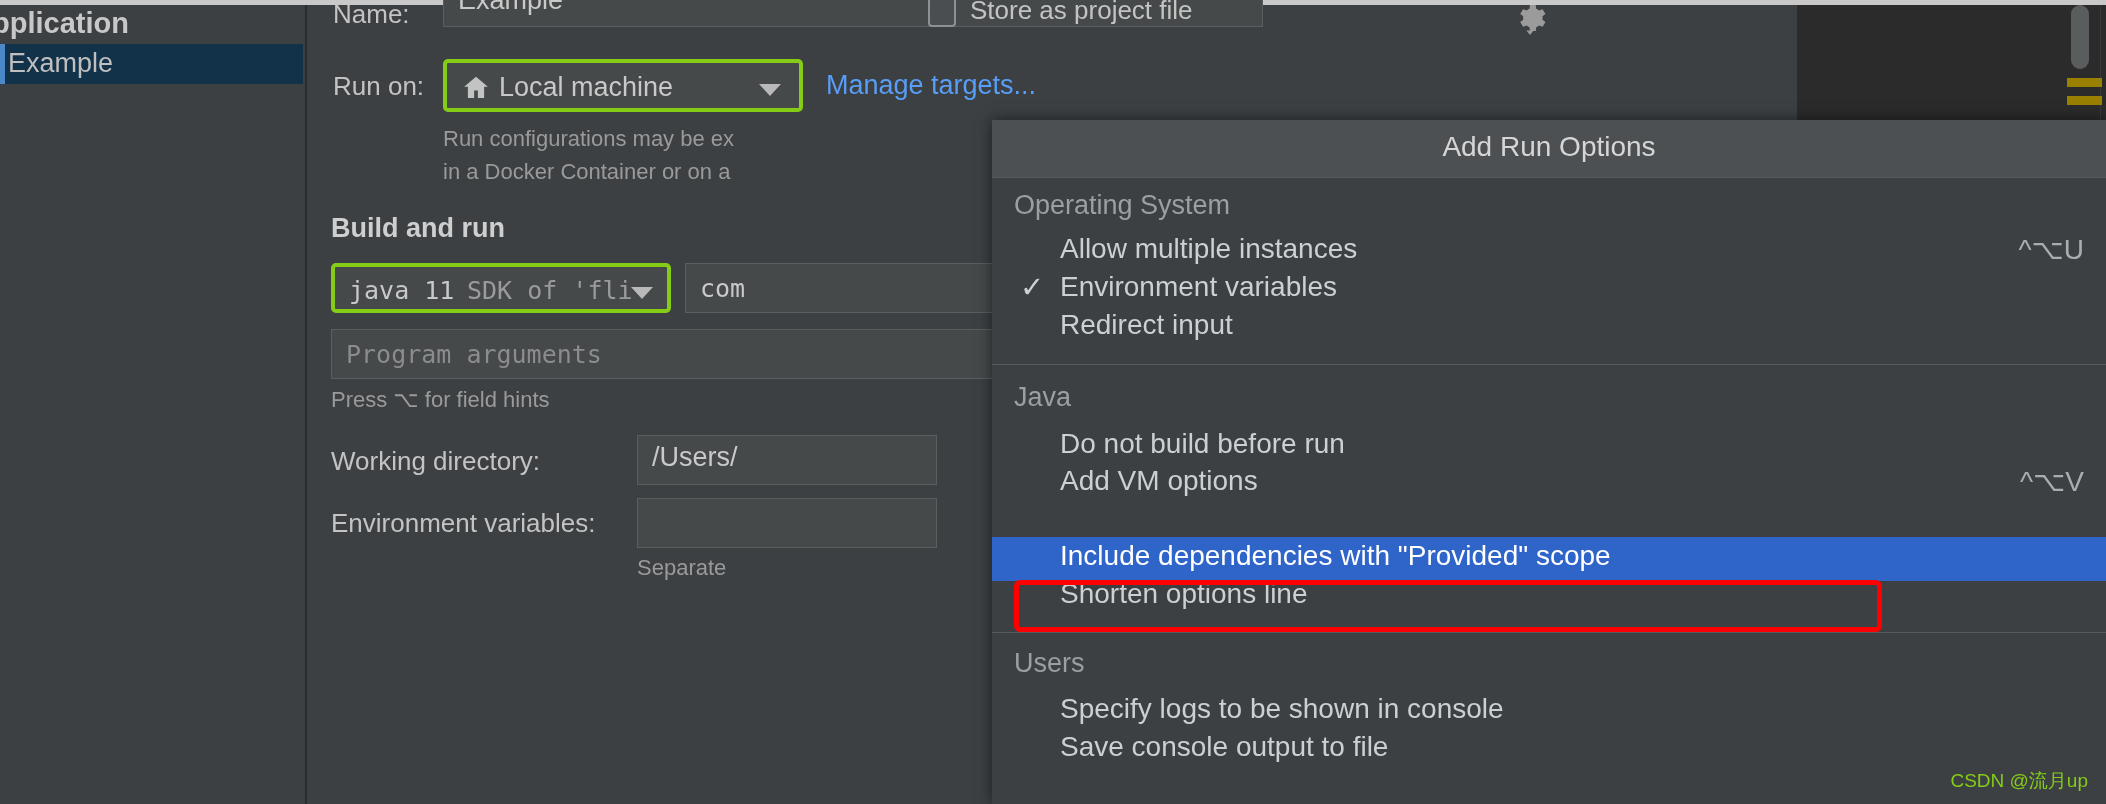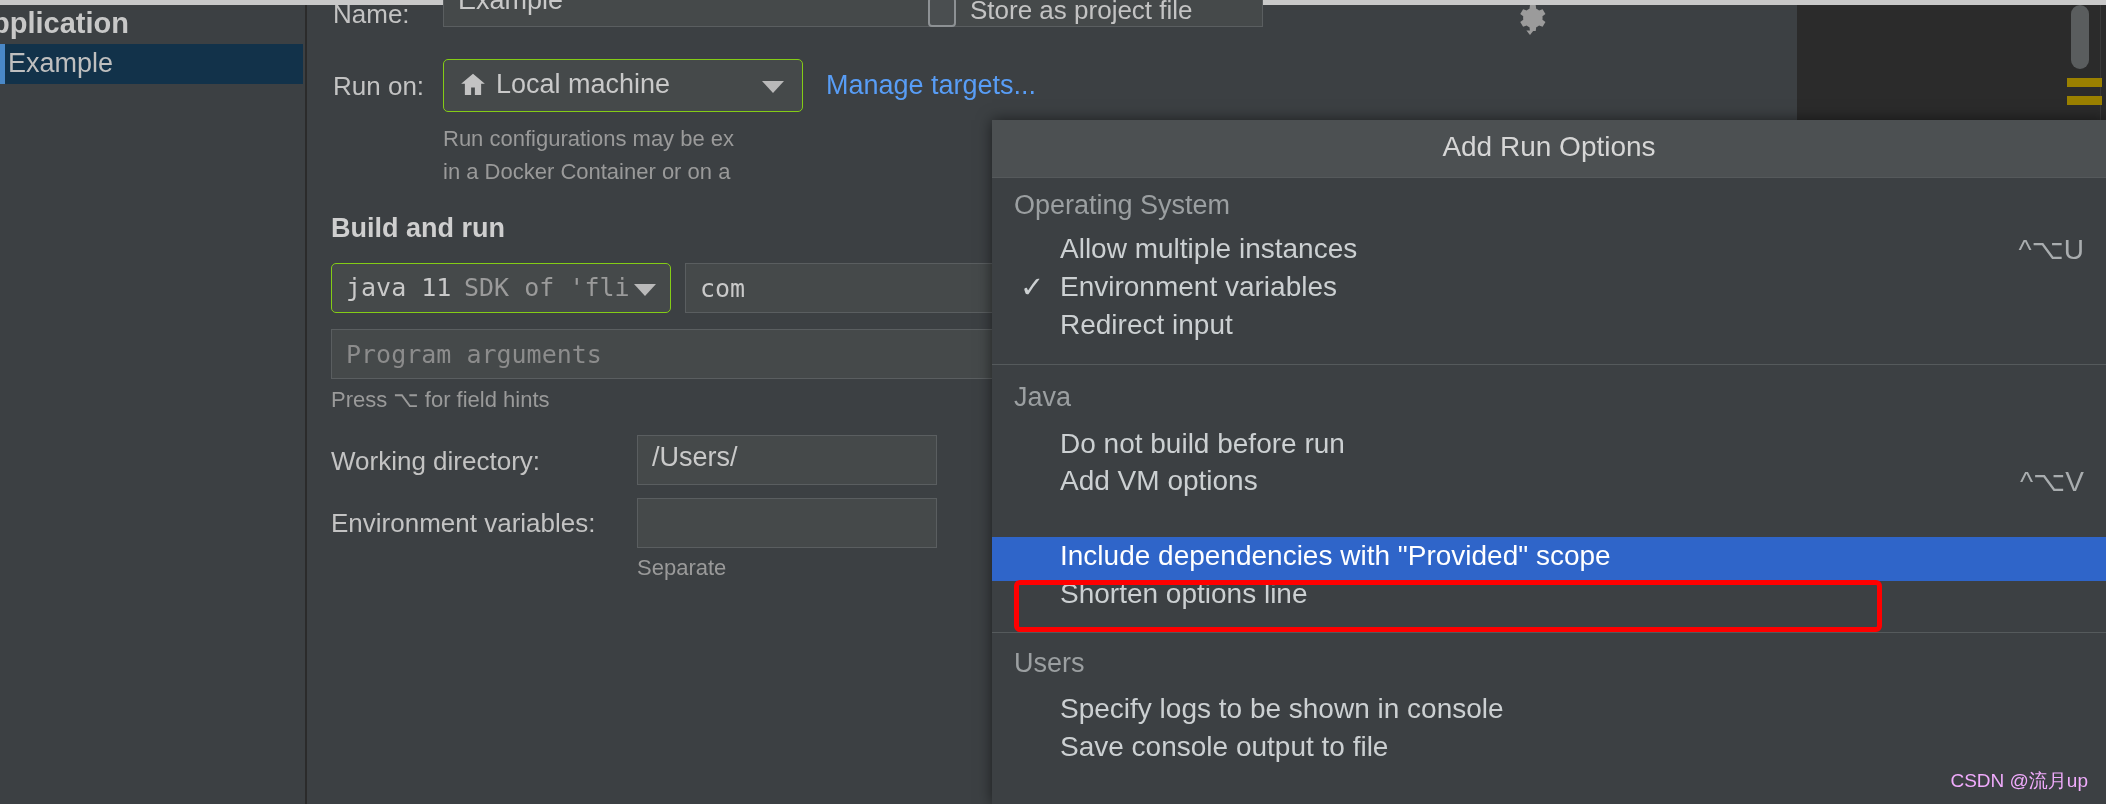--- a/index.html
+++ b/index.html
@@ -116,21 +116,21 @@
     font-family: "DejaVu Sans Mono", monospace;
     font-size: 25px;
     color: #8c8c8c;
     white-space: nowrap;
   }
 
   
   .combo {
     position: absolute;
     background: #45494a;
-    border: 1px solid #84cc16;
+    border: 4px solid #84cc16;
     border-radius: 5px;
     box-sizing: border-box;
   }
   .combo .ctext {
     position: absolute;
     font-size: 27px;
     color: #c9c9c9;
     white-space: nowrap;
   }
   .combo .ctext.mono {
@@ -276,21 +276,21 @@
     border-radius: 6px;
     box-sizing: border-box;
     pointer-events: none;
   }
 
   
   .watermark {
     position: absolute;
     right: 18px; bottom: 10px;
     font-size: 19px;
-    color: #f0abfc;
+    color: #84cc16;
     white-space: nowrap;
   }
 </style>
 </head>
 <body>
 
 <div id="root">
 
   <div class="chrome-strip"></div>
 

